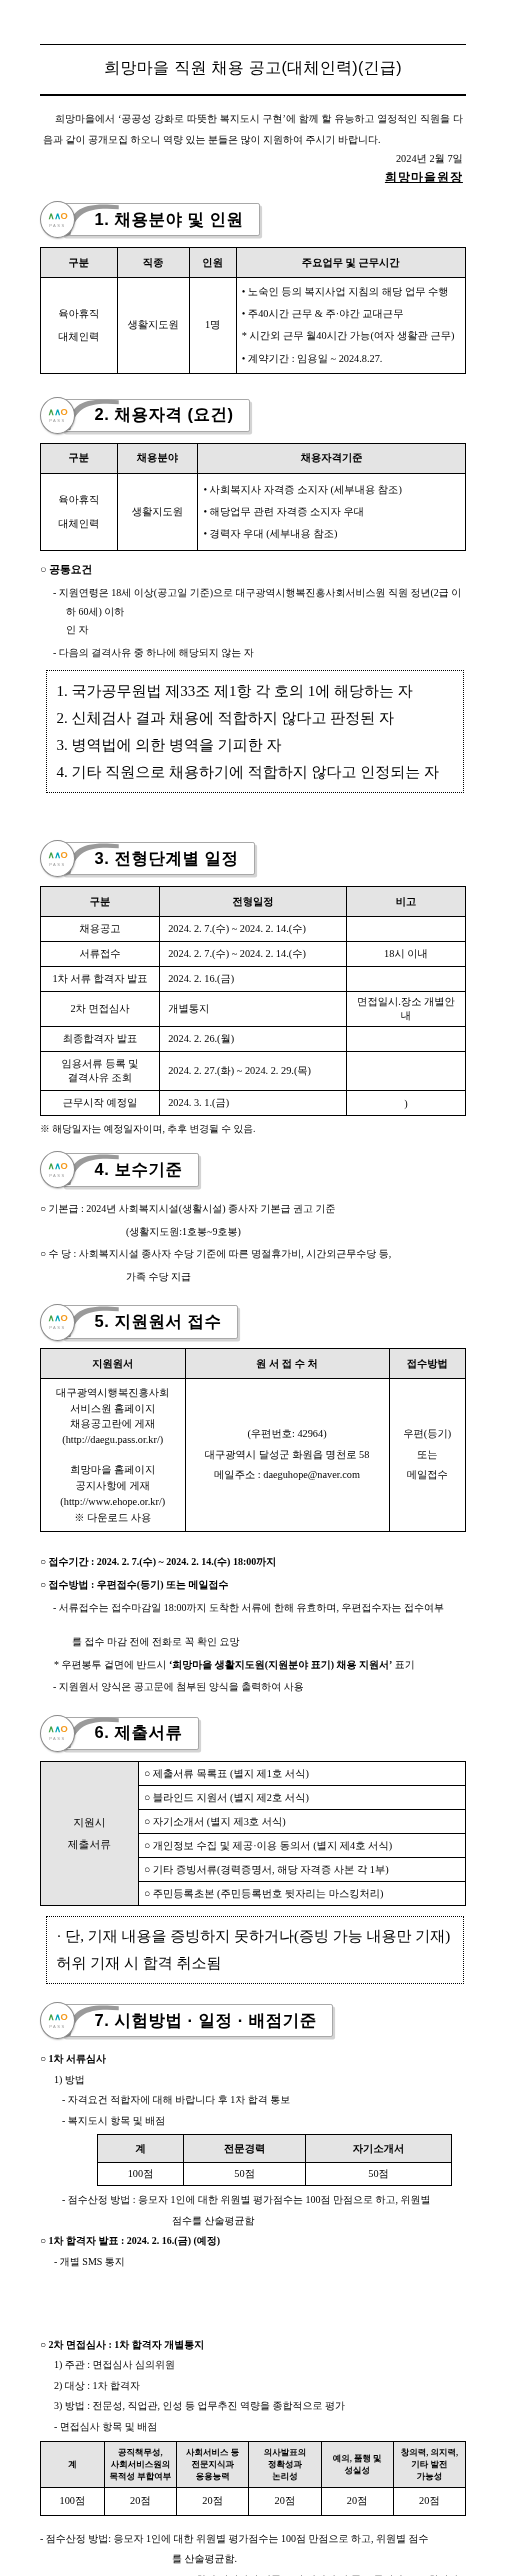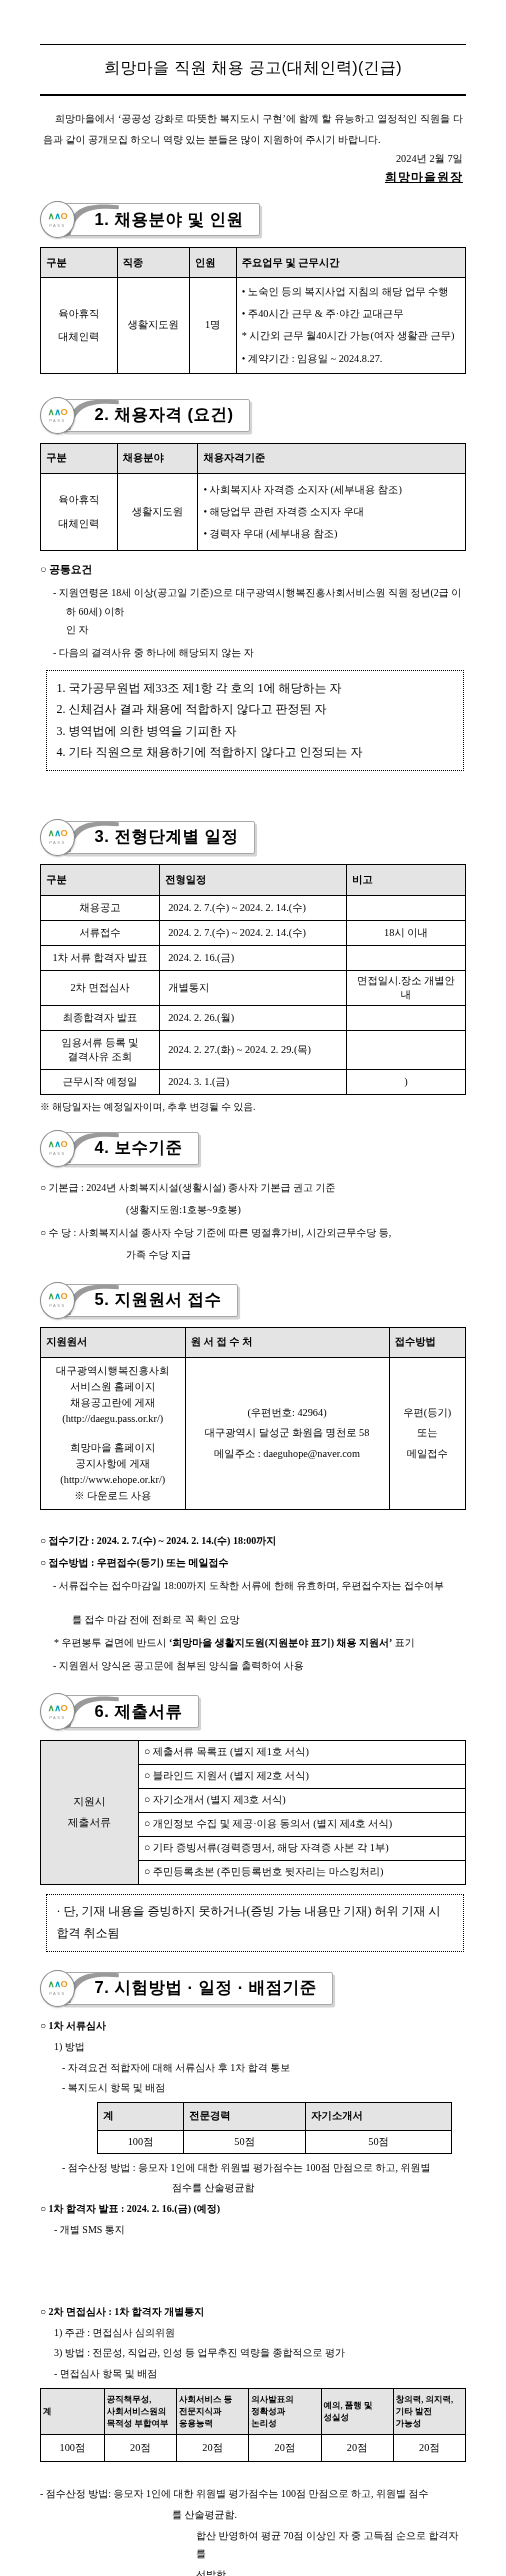--- a/index.html
+++ b/index.html
@@ -33,32 +33,32 @@
     position:relative; z-index:2; margin-left:-13.4px; background:#fff;
     border:0.5px solid #a8a8a8; border-radius:2.1px; box-shadow:2.1px 2.6px 0 #d4d4d4;
     padding:4.6px 15.5px 4.6px 32px; font-family:"Liberation Sans","DejaVu Sans",sans-serif;
     font-weight:bold; font-size:16.5px; letter-spacing:0.5px; white-space:nowrap;
   }
 
   
   table { border-collapse:collapse; width:100%; font-size:10.3px; }
   table.outer-thick { border-top:1.5px solid #000; border-bottom:1.5px solid #000; }
   th,td { border:0.5px solid #000; padding:3.1px 5.2px; }
-  thead th { background:#e4e4e4; font-weight:bold; text-align:left; border-bottom:1.3px solid #000; height:23px; }
+  thead th { background:#e4e4e4; font-weight:bold; text-align:center; border-bottom:1.3px solid #000; height:23px; }
   td { vertical-align:middle; }
   .c { text-align:center; }
   .pre { white-space:pre-line; }
   .duty-list div { line-height:2.15; }
   .tall-label { text-align:center; line-height:2.3; }
 
   .o-line   { font-size:10px; line-height:1.85; margin-top:4.1px; }
   .o-bold   { font-weight:bold; }
   .hang2    { padding-left:2.6em; text-indent:-1.3em; }
   .dotted-box {
-    border:1px dotted #000; margin:8.2px 2.1px 0 6.2px; padding:6.2px 9.3px; font-size:12px; line-height:1.8;
+    border:1px dotted #000; margin:8.2px 2.1px 0 6.2px; padding:6.2px 9.3px; font-size:15px; line-height:1.8;
   }
   .note-line { font-size:9.8px; margin-top:6.2px; }
 
   .s4-indent { padding-left:8.6em; }
   .s5-blank  { height:13.4px; }
   .cell-lines div { line-height:1.55; }
   .cell-lines2 div { line-height:2.0; }
 
   .small-tbl { width:355px; margin-left:57px; }
   .small-tbl thead th { height:20.6px; }
@@ -365,21 +365,21 @@
       <div class="sub">PASS</div>
     </div>
     <svg class="sec-swoosh" width="57" height="37" viewBox="0 0 110 72">
         <path d="M6,70 C14,18 38,6 108,12 L108,20 C46,15 24,28 14,70 Z" fill="#9a9a9a"></path>
       </svg>
     <div class="sec-bar">7. 시험방법 · 일정 · 배점기준</div>
   </div>
 
   <div class="r-line o-bold" style="margin-top:9.3px;">○ 1차 서류심사</div>
   <div class="r-line ind1">1) 방법</div>
-  <div class="r-line ind2">- 자격요건 적합자에 대해 서류심사 후 1차 합격 통보</div>
+  <div class="r-line ind2">- 자격요건 적합자에 대해 바랍니다 후 1차 합격 통보</div>
   <div class="r-line ind2">- 복지도시 항목 및 배점</div>
 
   <table class="outer-thick small-tbl" style="margin-top:4.1px;">
     <thead>
       <tr>
         <th>계</th>
         <th>전문경력</th>
         <th>자기소개서</th>
       </tr>
     </thead>
@@ -394,20 +394,21 @@
 
   <div class="r-line ind2" style="margin-top:5.2px;">- 점수산정  방법 : 응모자 1인에 대한 위원별 평가점수는 100점 만점으로 하고, 위원별</div>
   <div class="r-line ind3">점수를 산술평균함</div>
   <div class="r-line o-bold">○ 1차 합격자 발표 : 2024. 2. 16.(금) (예정)</div>
   <div class="r-line ind1">- 개별 SMS 통지</div>
 
   <div class="gap-l"></div>
 
   <div class="r-line o-bold">○ 2차 면접심사 : 1차 합격자 개별통지</div>
   <div class="r-line ind1">1) 주관 : 면접심사 심의위원</div>
+  <div class="r-line ind1">2) 대상 : 1차 합격자</div>
   <div class="r-line ind1">3) 방법 : 전문성, 직업관, 인성 등 업무추진 역량을 종합적으로 평가</div>
   <div class="r-line ind1">- 면접심사 항목 및 배점</div>
 
   <table class="outer-thick interview-tbl" style="margin-top:4.1px;">
     <colgroup>
         <col style="width:15%">
         <col style="width:17%">
         <col style="width:17%">
         <col style="width:17%">
         <col style="width:17%">
@@ -437,21 +438,21 @@
         <td class="c">100점</td>
         <td class="c">20점</td>
         <td class="c">20점</td>
         <td class="c">20점</td>
         <td class="c">20점</td>
         <td class="c">20점</td>
       </tr>
     </tbody>
   </table>
 
-  <div class="r-line" style="margin-top:23px;">- 점수산정  방법: 응모자 1인에 대한 위원별 평가점수는 100점 만점으로 하고, 위원별 점수</div>
+  <div class="r-line" style="margin-top:14px;">- 점수산정  방법: 응모자 1인에 대한 위원별 평가점수는 100점 만점으로 하고, 위원별 점수</div>
   <div class="r-line ind3">를 산술평균함.</div>
   <div class="r-line ind4">합산 반영하여 평균 70점 이상인 자 중 고득점 순으로 합격자를</div>
   <div class="r-line ind4">선발함.</div>
 
   <div class="sec" style="margin-top:18.5px;">
     <div class="sec-logo">
       
       
     </div>
     <svg class="sec-swoosh" width="57" height="37" viewBox="0 0 110 72">

